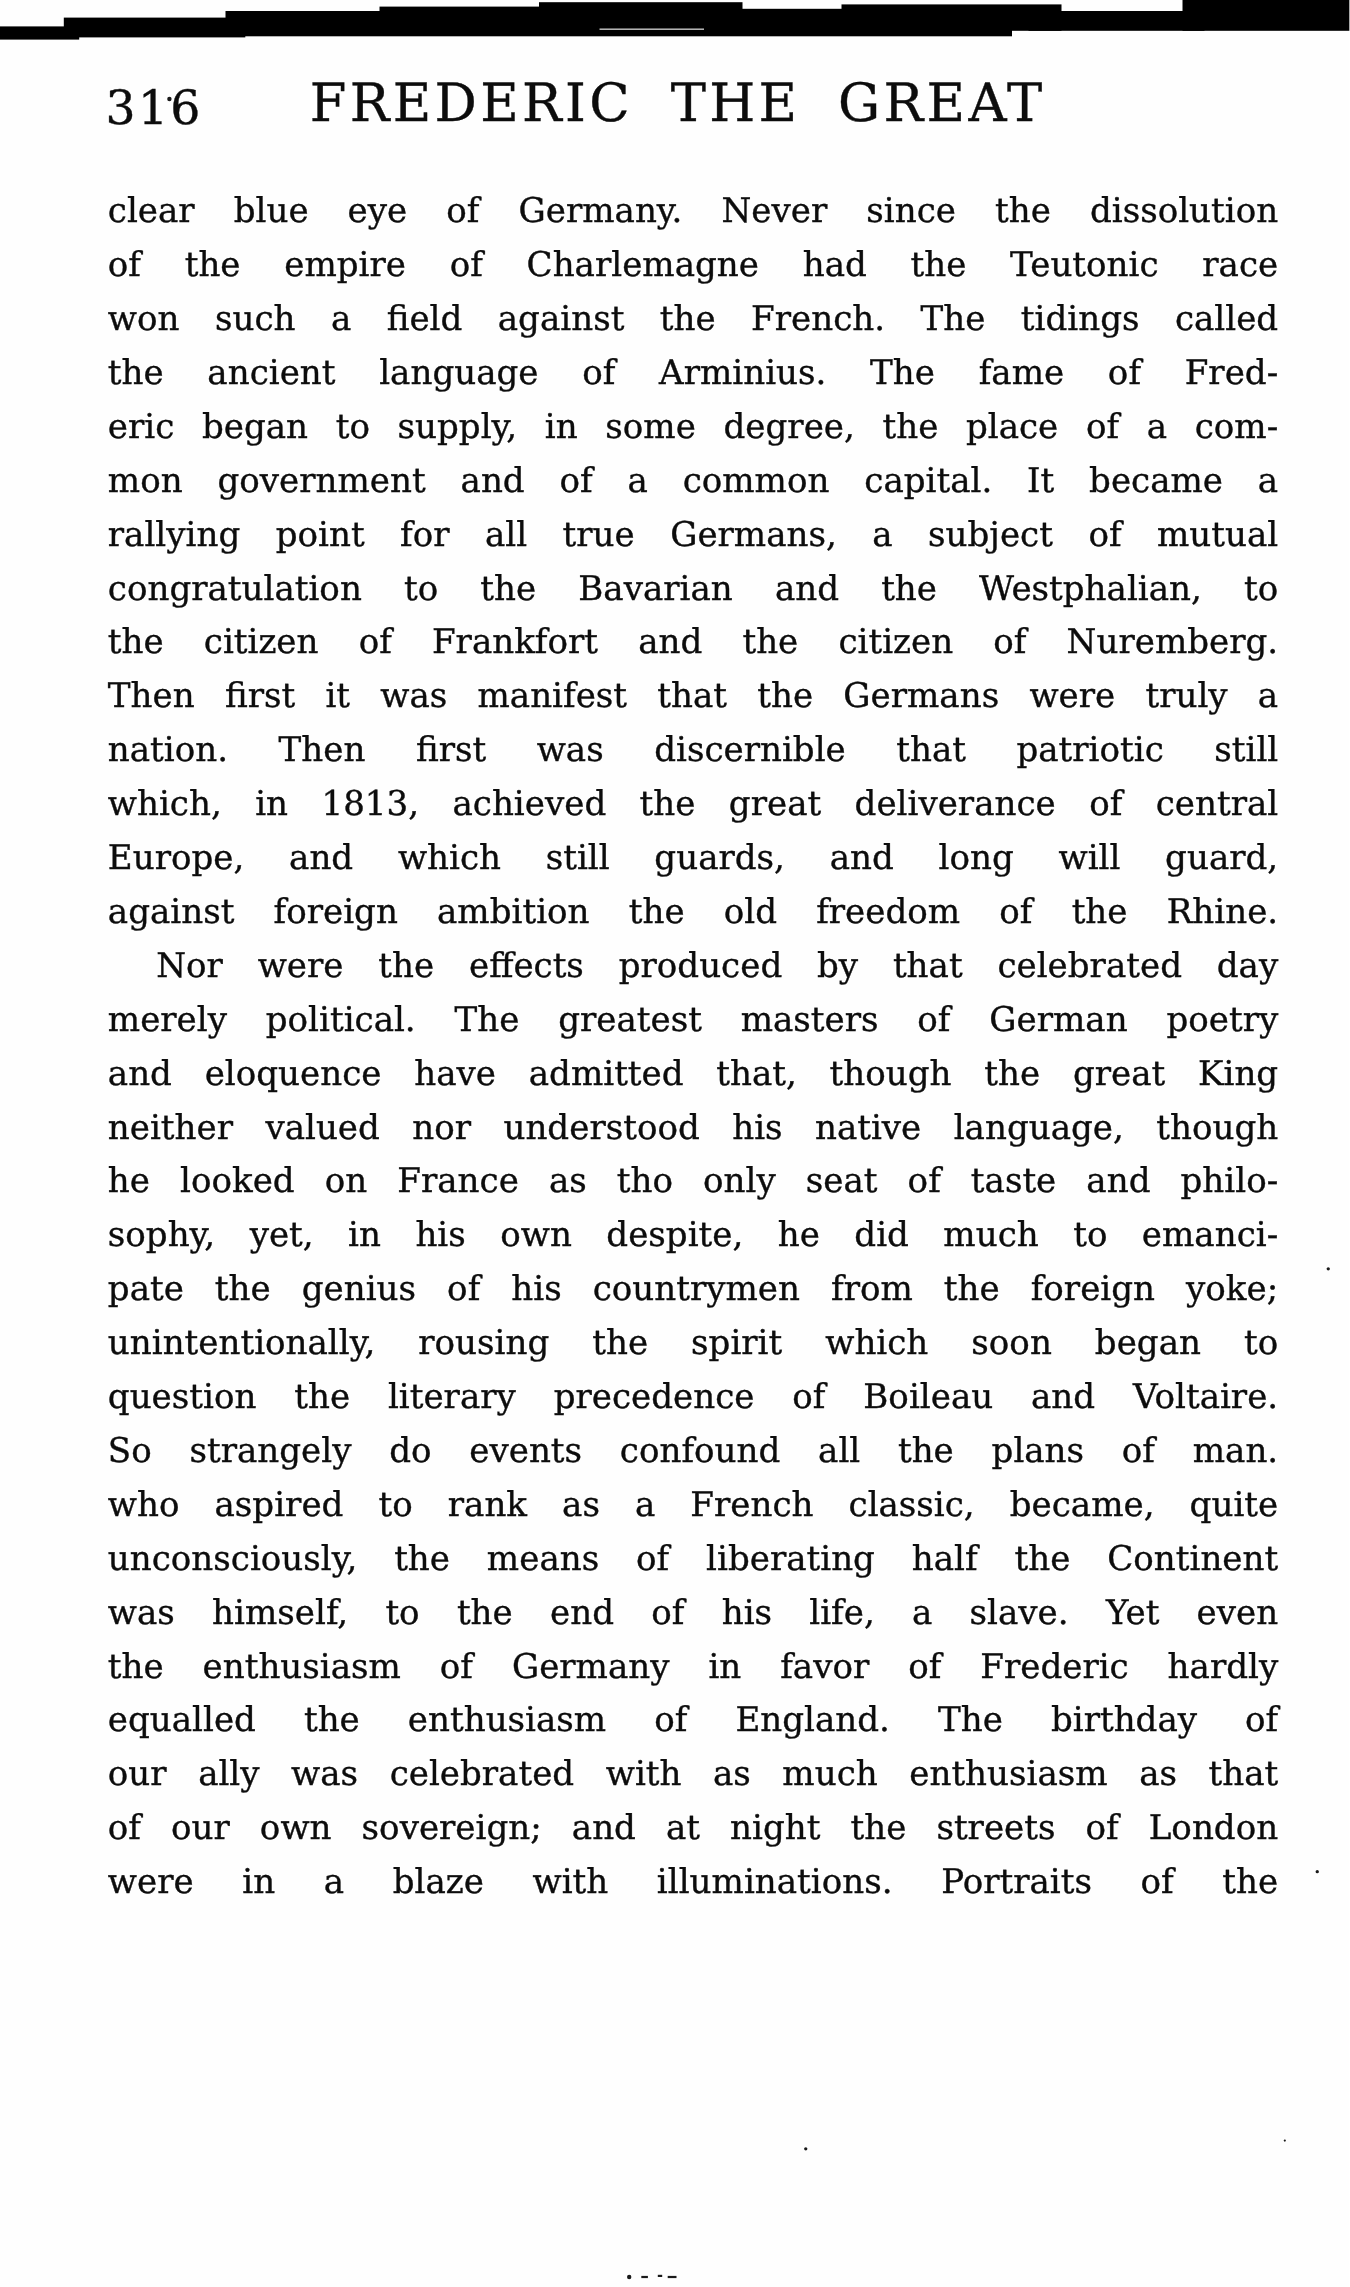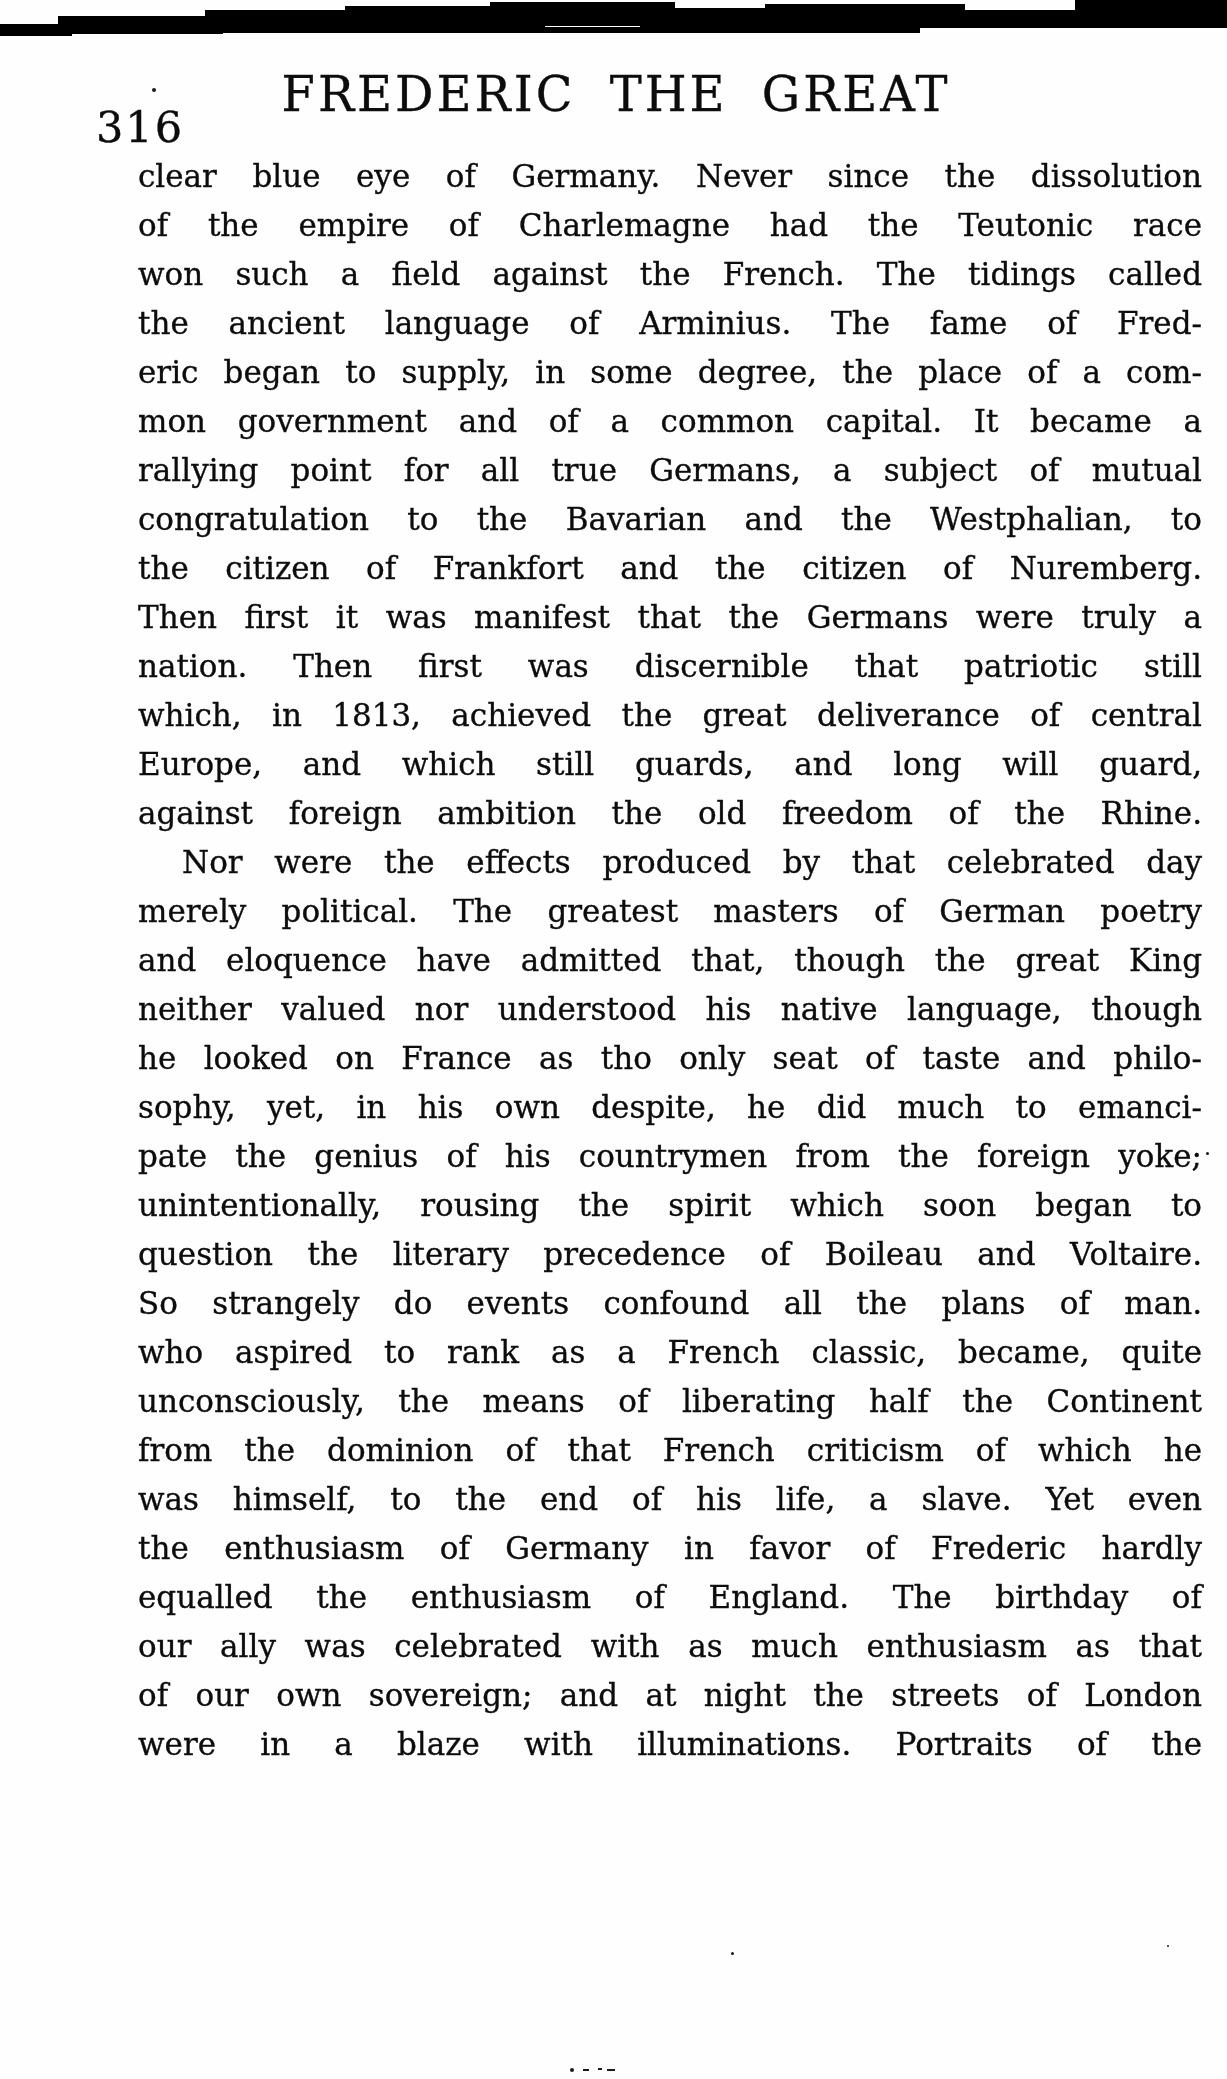--- a/index.html
+++ b/index.html
@@ -19,42 +19,40 @@
   .scan-band .seg { position: absolute; background: #000; }
 
   
   .page-number {
     position: absolute;
     left: 96px;
     top: 74px;
     font-size: 43px;
     letter-spacing: 2px;
     font-variant-numeric: oldstyle-nums;
-    margin-top: 28px;
   }
   .running-title {
     position: absolute;
     left: 616px;
     top: 66px;
     transform: translateX(-50%);
     margin: 0;
     font-size: 48px;
     font-weight: normal;
     letter-spacing: 3px;
     word-spacing: 16px;
     white-space: nowrap;
   }
 
   
   .text-block {
     position: absolute;
     left: 98px;
-    top: 152px;
+    top: 168px;
     width: 1064px;
-    margin-left: 40px;
   }
   .text-line {
     height: 49px;
     line-height: 49px;
     font-size: 31px;
     text-align: justify;
     text-align-last: justify;
     white-space: normal;
   }
   .text-line.indent { padding-left: 44px; }
@@ -106,21 +104,20 @@
       <div class="text-line">and eloquence have admitted that, though the great King</div>
       <div class="text-line">neither valued nor understood his native language, though</div>
       <div class="text-line">he looked on France as tho only seat of taste and philo-</div>
       <div class="text-line">sophy, yet, in his own despite, he did much to emanci-</div>
       <div class="text-line">pate the genius of his countrymen from the foreign yoke;</div>
       <div class="text-line">unintentionally, rousing the spirit which soon began to</div>
       <div class="text-line">question the literary precedence of Boileau and Voltaire.</div>
       <div class="text-line">So strangely do events confound all the plans of man.</div>
       <div class="text-line">who aspired to rank as a French classic, became, quite</div>
       <div class="text-line">unconsciously, the means of liberating half the Continent</div>
-      <div class="text-line">from the dominion of that French criticism of which he</div>
       <div class="text-line">was himself, to the end of his life, a slave. Yet even</div>
       <div class="text-line">the enthusiasm of Germany in favor of Frederic hardly</div>
       <div class="text-line">equalled the enthusiasm of England. The birthday of</div>
       <div class="text-line">our ally was celebrated with as much enthusiasm as that</div>
       <div class="text-line">of our own sovereign; and at night the streets of London</div>
       <div class="text-line">were in a blaze with illuminations. Portraits of the</div>
     </main>
 
   <div class="speck" style="left:152px;  top:88px;   width:4px; height:4px;"></div>
   <div class="speck" style="left:1206px; top:1152px; width:3px; height:3px;"></div>

